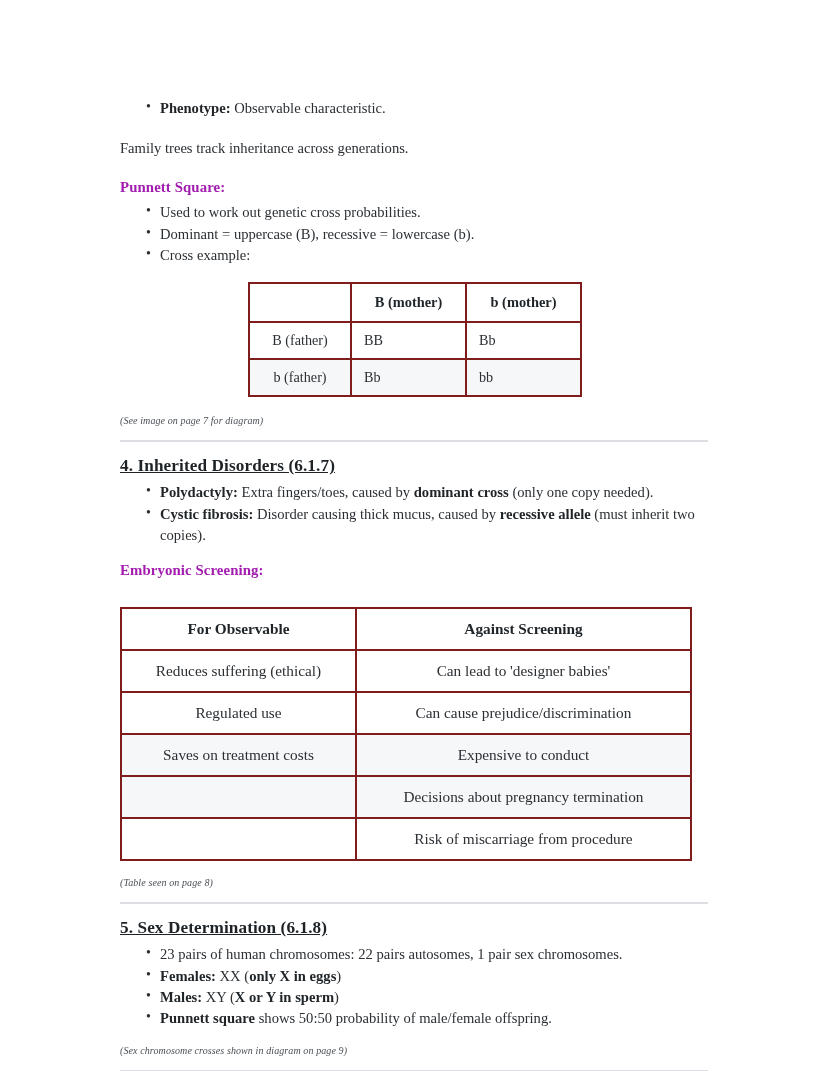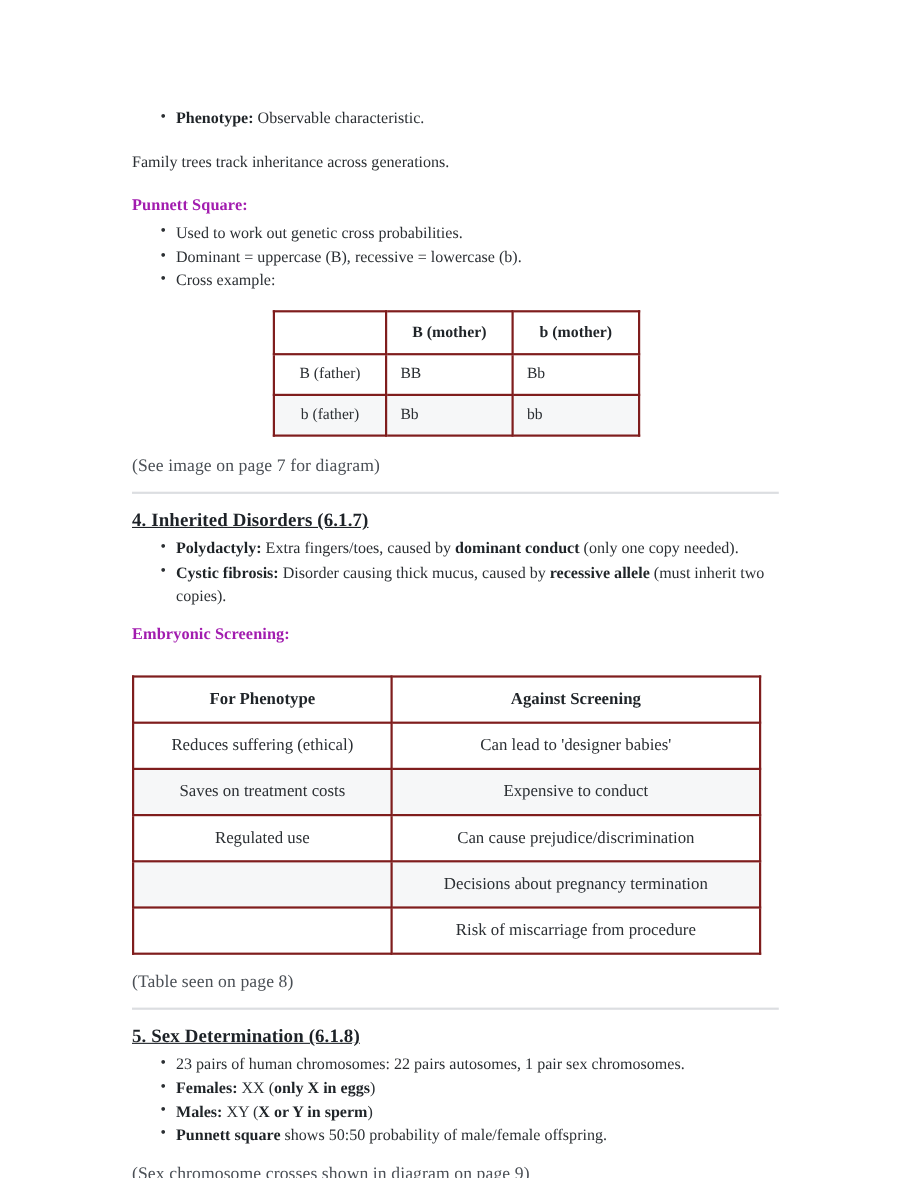--- a/index.html
+++ b/index.html
@@ -81,21 +81,22 @@
     top: -1px;
     font-size: 14px;
     color: #2b2f33;
     line-height: 1.46;
   }
   ul.bullets.tight > li { margin-bottom: 0; }
   b, strong { font-weight: bold; color: #1f2428; }
 
   .caption {
     margin: 0;
-    font-size: 16px;
+    font-size: 10px;
+    font-style: italic;
     color: #4a4f55;
     letter-spacing: 0.1px;
   }
 
   hr.rule {
     border: none;
     border-top: 2px solid #dcdee1;
     margin: 0;
     width: 588px;
     height: 0;
@@ -230,56 +231,56 @@
 
     <p class="caption">(See image on page 7 for diagram)</p>
 
     <div class="spacer-14"></div>
     <hr class="rule">
     <div class="spacer-14"></div>
 
     <h2 class="section-head">4. Inherited Disorders (6.1.7)</h2>
     <div class="spacer-6"></div>
     <ul class="bullets tight">
-      <li><b>Polydactyly:</b><span> Extra fingers/toes, caused by </span><b>dominant conduct</b><span> (only one copy needed).</span></li>
+      <li><b>Polydactyly:</b><span> Extra fingers/toes, caused by </span><b>dominant cross</b><span> (only one copy needed).</span></li>
       <li><b>Cystic fibrosis:</b><span> Disorder causing thick mucus, caused by </span><b>recessive allele</b><span> (must inherit two copies).</span></li>
     </ul>
 
     <div class="spacer-16"></div>
 
     <h3 class="sub-head">Embryonic Screening:</h3>
 
     <div class="spacer-14"></div>
 
 
     <div class="spacer-14"></div>
 
     <table class="doc-table screening">
       <colgroup>
           <col class="s0">
           <col class="s1">
         </colgroup>
       <thead>
         <tr>
-          <th>For Phenotype</th>
+          <th>For Observable</th>
           <th>Against Screening</th>
         </tr>
       </thead>
       <tbody>
         <tr>
           <td>Reduces suffering (ethical)</td>
           <td>Can lead to 'designer babies'</td>
         </tr>
         <tr>
+          <td>Regulated use</td>
+          <td>Can cause prejudice/discrimination</td>
+        </tr>
+        <tr>
           <td class="shaded">Saves on treatment costs</td>
           <td class="shaded">Expensive to conduct</td>
-        </tr>
-        <tr>
-          <td>Regulated use</td>
-          <td>Can cause prejudice/discrimination</td>
         </tr>
         <tr>
           <td class="shaded empty">&nbsp;</td>
           <td class="shaded">Decisions about pregnancy termination</td>
         </tr>
         <tr>
           <td class="empty">&nbsp;</td>
           <td>Risk of miscarriage from procedure</td>
         </tr>
       </tbody>

